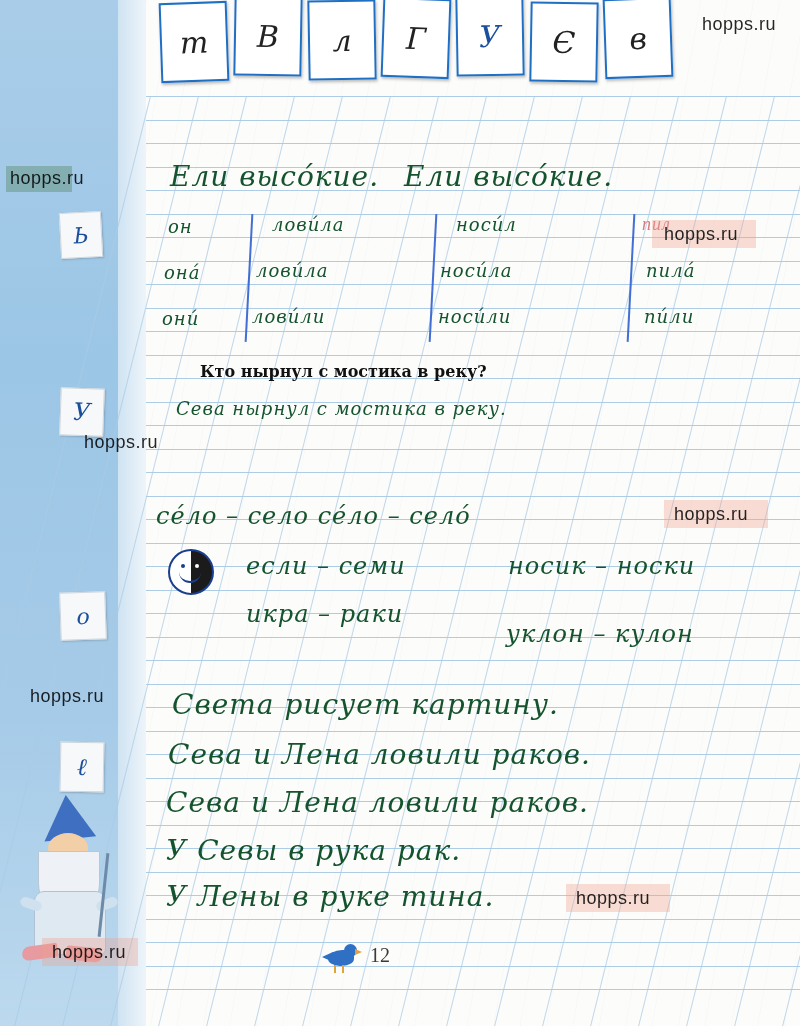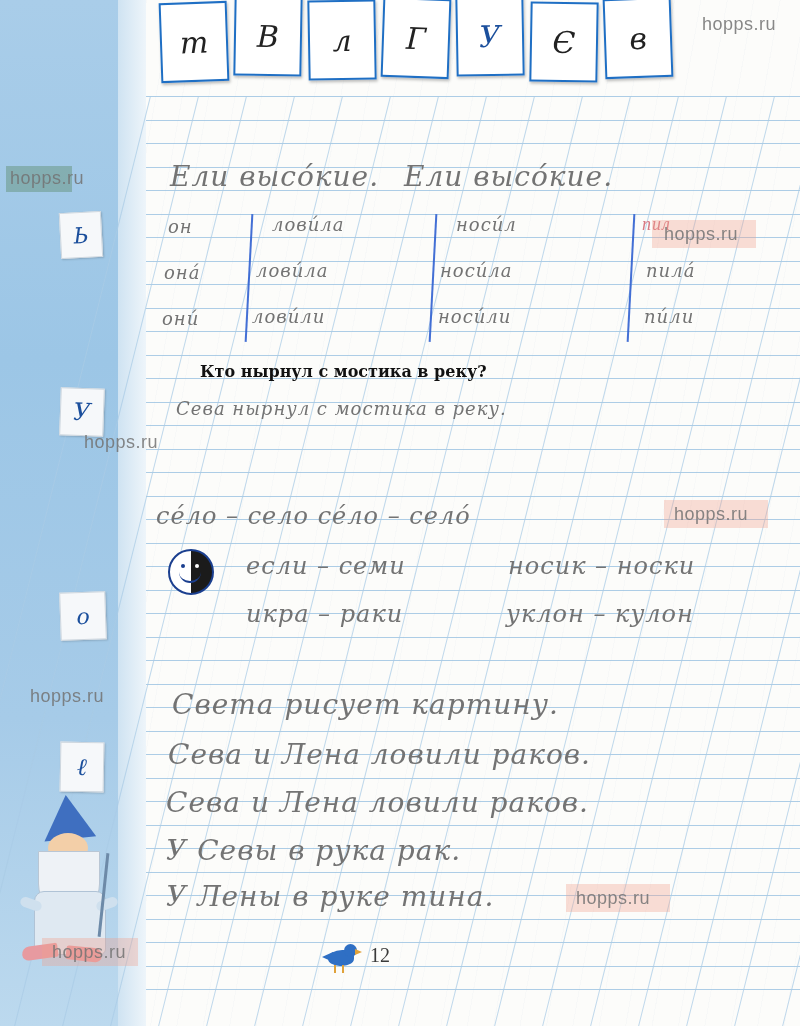--- a/index.html
+++ b/index.html
@@ -48,21 +48,21 @@
   .card span{
     font-family:"DejaVu Serif", serif;font-style:italic;font-size:30px;color:#222;
   }
   .card.b span{color:#1b4f9c;}
 
   
   .hw{
     position:absolute;
     font-family:"DejaVu Serif", serif;
     font-style:italic;
-    color:#737373;
+    color:#14532d;
     white-space:nowrap;
     letter-spacing:1px;
   }
   .hw.black{color:#111;font-style:normal;font-weight:bold;font-size:16px;letter-spacing:0;}
   .hw.pink{color:#d77a84;}
 
   .sz28{font-size:28px;}
   .sz26{font-size:18px;}
   .sz24{font-size:24px;}
 
@@ -108,21 +108,21 @@
   
   .chip{
     position:absolute;background:#f6f8fa;border:1px solid #cdd6de;
     box-shadow:1px 1px 2px rgba(0,0,0,.18);
     display:flex;align-items:center;justify-content:center;
     font-family:"DejaVu Serif", serif;font-style:italic;color:#1b4f9c;
   }
 
   
   .wm{
-    position:absolute;color:#737373;font-family:"Liberation Sans", sans-serif;
+    position:absolute;color:#000000;font-family:"Liberation Sans", sans-serif;
     font-size:18px;letter-spacing:.5px;opacity:.85;
   }
   .wm-box{position:absolute;opacity:.35;}
   .wm-green{background:#4b7a4e;}
   .wm-pink{background:#f0a08c;}
 
   #page-number{
     position:absolute;left:370px;top:944px;font-family:"Liberation Serif", serif;
     font-size:20px;color:#3a3a3a;
   }
@@ -268,21 +268,21 @@
 
   <div id="smiley">
     <div class="eye l"></div>
       <div class="eye r"></div>
       <div class="mouth"></div>
   </div>
 
   <div class="hw sz24" style="left:246px;top:552px;">если – семи</div>
   <div class="hw sz24" style="left:508px;top:552px;">носик – носки</div>
   <div class="hw sz24" style="left:246px;top:600px;">икра – раки</div>
-  <div class="hw sz24" style="left:506px;top:600px;">уклон – кулон</div>
+  <div class="hw sz24" style="left:506px;top:620px;">уклон – кулон</div>
 
   <div class="hw sz28" style="left:172px;top:688px;">Света рисует картину.</div>
   <div class="hw sz28" style="left:168px;top:738px;">Сева и Лена ловили раков.</div>
   <div class="hw sz28" style="left:166px;top:786px;">Сева и Лена ловили раков.</div>
   <div class="hw sz28" style="left:166px;top:880px;">У Лены в руке тина.</div>
   <div class="hw sz28" style="left:166px;top:834px;">У Севы в рука рак.</div>
 
   <div id="gnome">
     <div class="g" id="hat"></div>
     <div class="g" id="face"></div>

